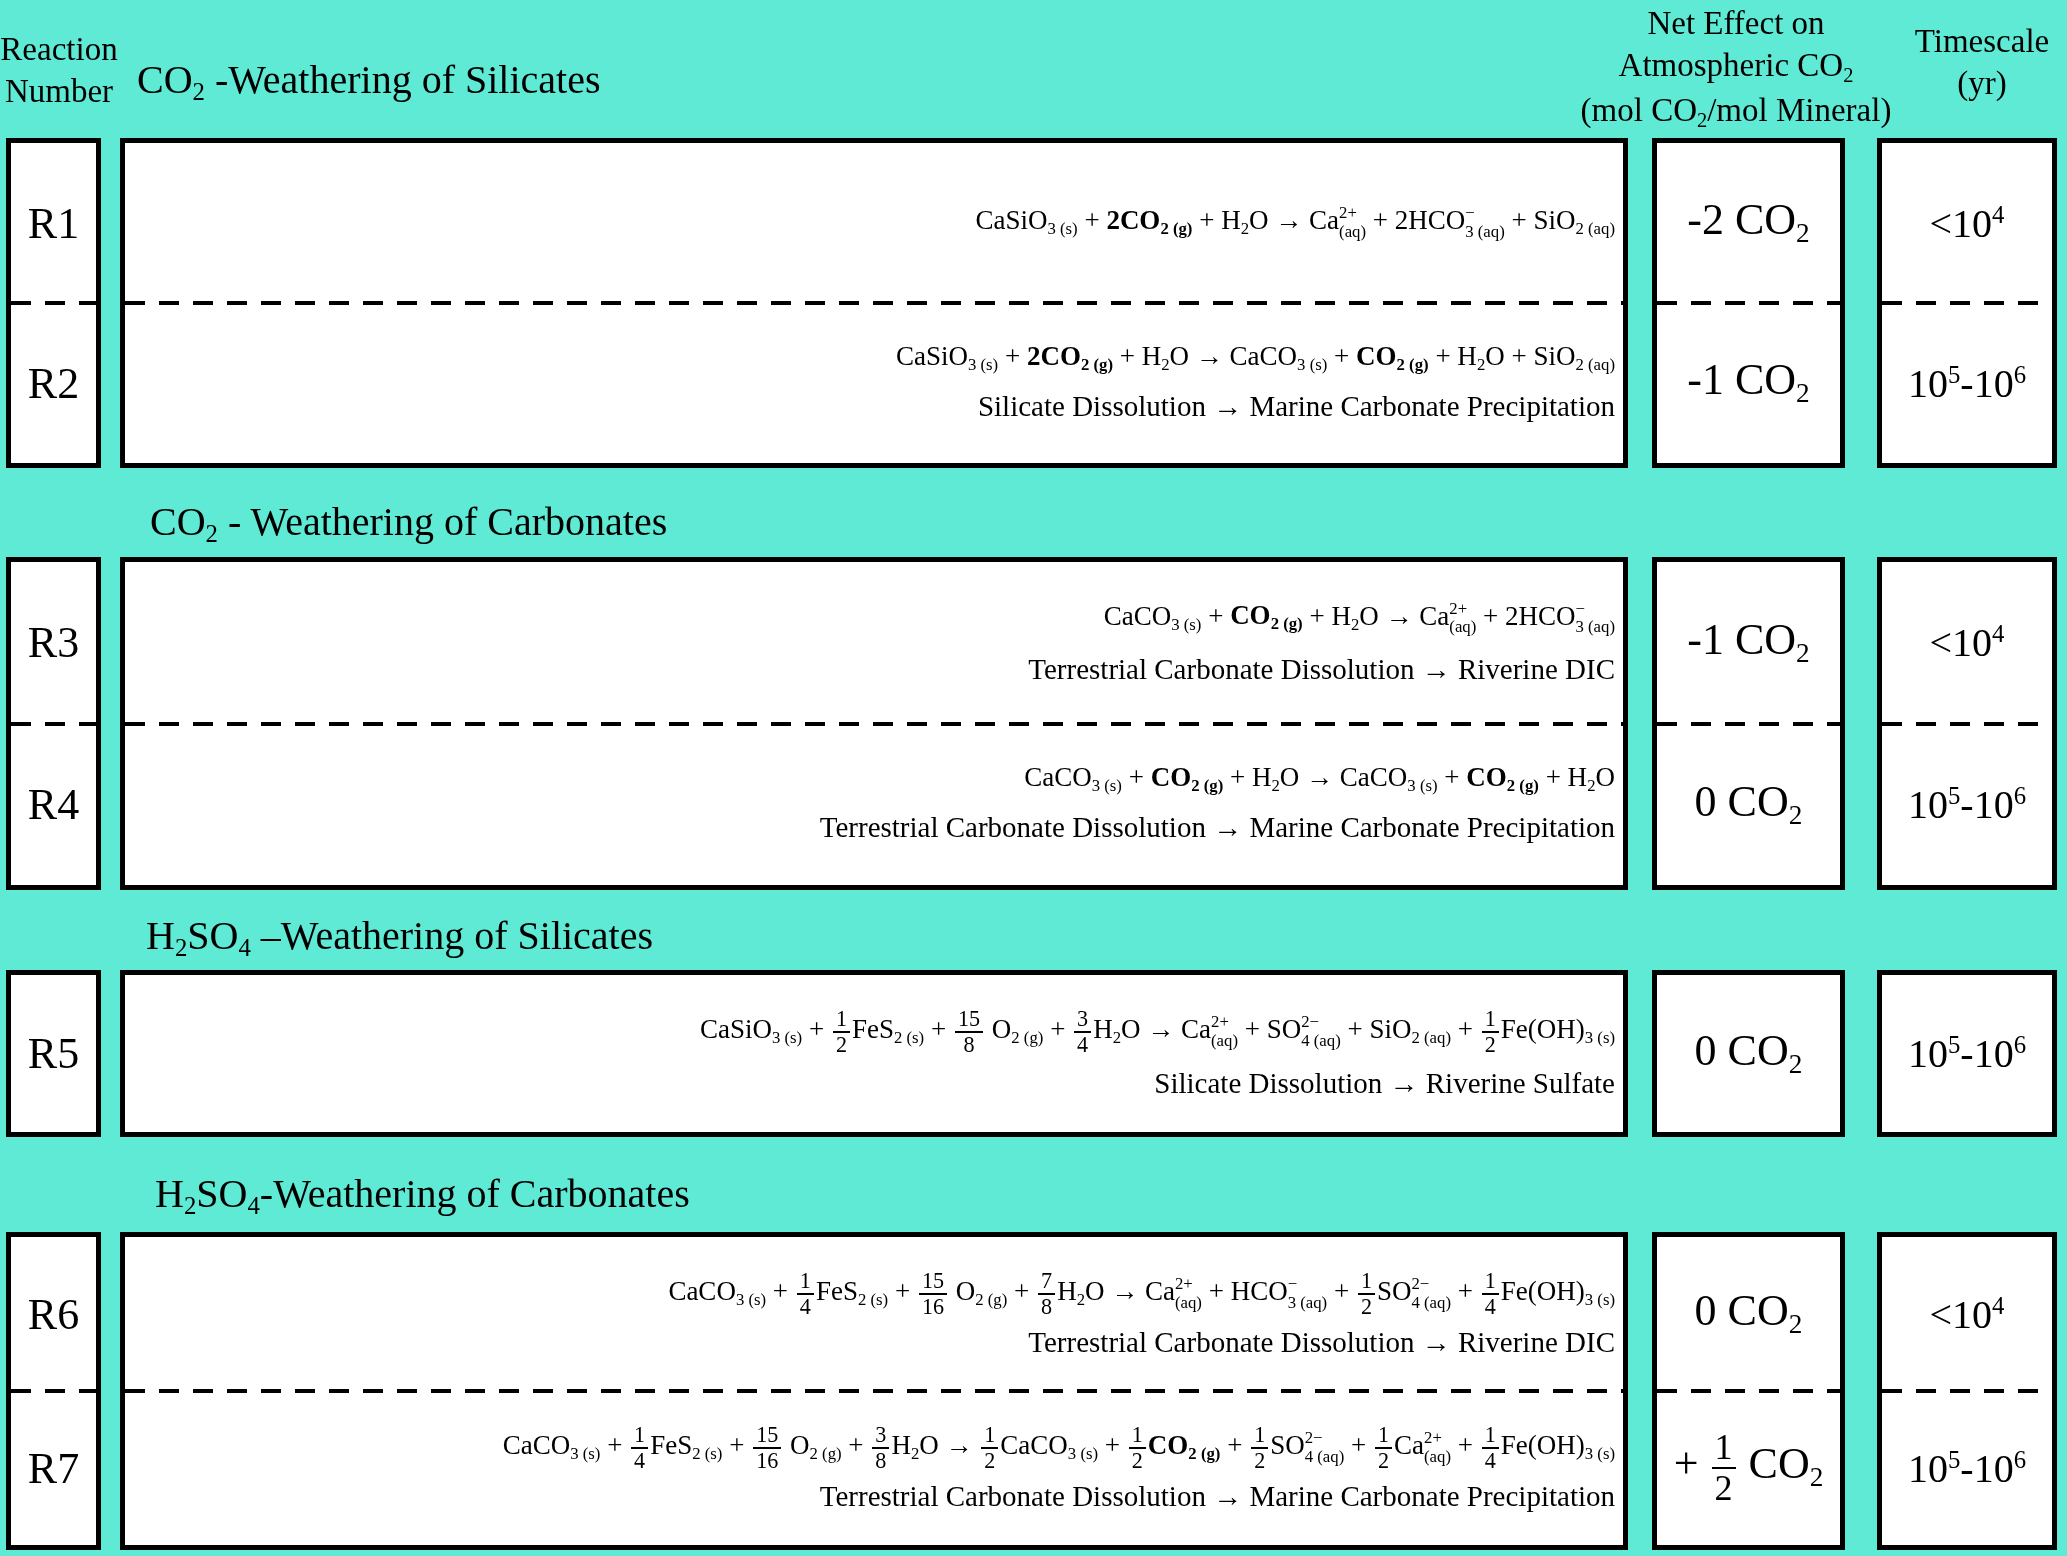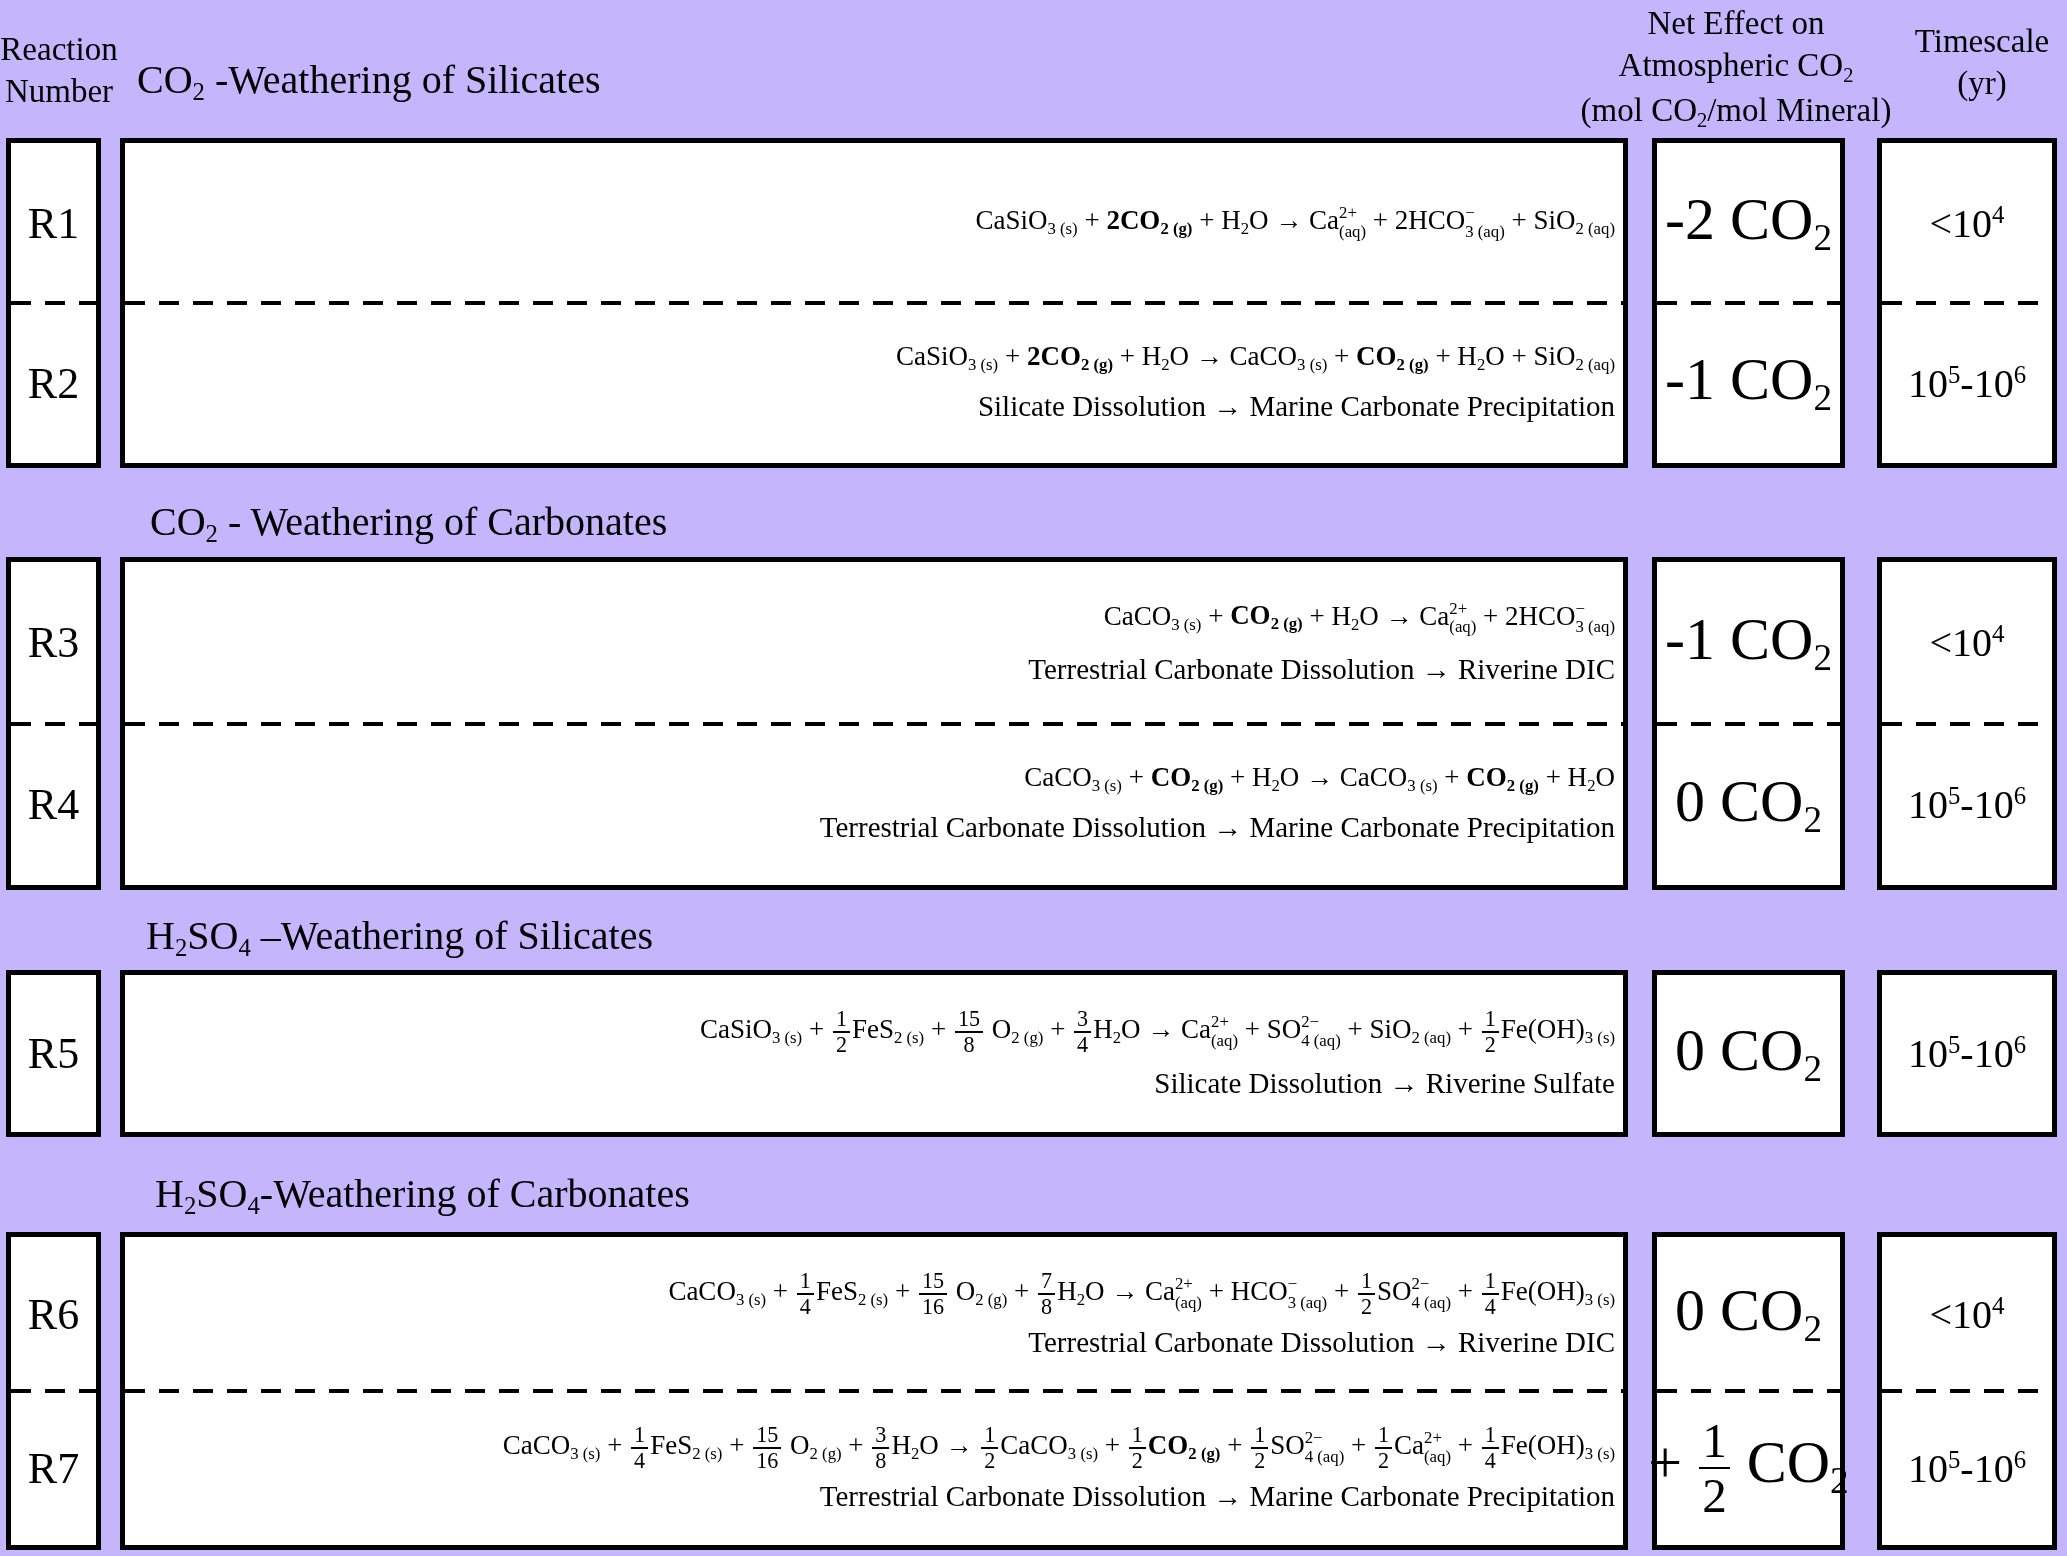--- a/index.html
+++ b/index.html
@@ -1,19 +1,19 @@
 <!DOCTYPE html>
 <html><head>
 <meta charset="utf-8">
 <style>
   html,body{margin:0;padding:0;background:#fff;}
   #page{
     position:relative;
     width:2067px;height:1556px;
-    background:#c4b5fd;color:#000;
+    background:#5eead4;color:#000;
     font-family:"Liberation Serif","DejaVu Serif",serif;
     overflow:hidden;
   }
   .hdr{position:absolute;text-align:center;font-size:33px;line-height:1.28;}
   #hdr-reaction{left:0px;top:28px;width:118px;}
   #hdr-net{left:1552px;top:2px;width:368px;}
   #hdr-time{left:1898px;top:20px;width:168px;}
   .section-title{position:absolute;font-size:40px;white-space:nowrap;}
   .section{position:absolute;left:0;width:2067px;}
   .box{position:absolute;top:0;height:100%;border:5px solid #000;box-sizing:border-box;background:#fff;}
@@ -24,21 +24,21 @@
   .cell{display:flex;flex-direction:column;justify-content:center;box-sizing:border-box;}
   .half{height:50%;}
   .full{height:100%;}
   .center{align-items:center;text-align:center;}
   .eq-cell{padding-left:26px;padding-right:8px;gap:16px;align-items:flex-end;}
   .divider{position:absolute;left:0;right:0;top:calc(50% - 2px);height:4px;
     background-image:repeating-linear-gradient(to right,#000 0 20px,transparent 20px 34px);}
   .rlabel{font-size:44px;}
   .eq{font-size:27px;white-space:nowrap;line-height:1;}
   .desc{font-size:29px;white-space:nowrap;}
-  .net{font-size:60px;white-space:nowrap;line-height:1;}
+  .net{font-size:44px;white-space:nowrap;line-height:1;}
   .time{font-size:40px;white-space:nowrap;line-height:1;}
   
   .sb{font-size:0.62em;vertical-align:-0.3em;}
   .sp{font-size:0.62em;vertical-align:0.55em;}
   .stk{display:inline-block;vertical-align:middle;font-size:0.62em;line-height:1.12;text-align:left;}
   .stk span{display:block;}
   .frac{display:inline-block;vertical-align:middle;text-align:center;font-size:0.82em;line-height:1.08;margin:0 2px;}
   .frac span{display:block;padding:0 3px;}
   .frac .ft{border-bottom:2.5px solid #000;}
   b{font-weight:700;}

